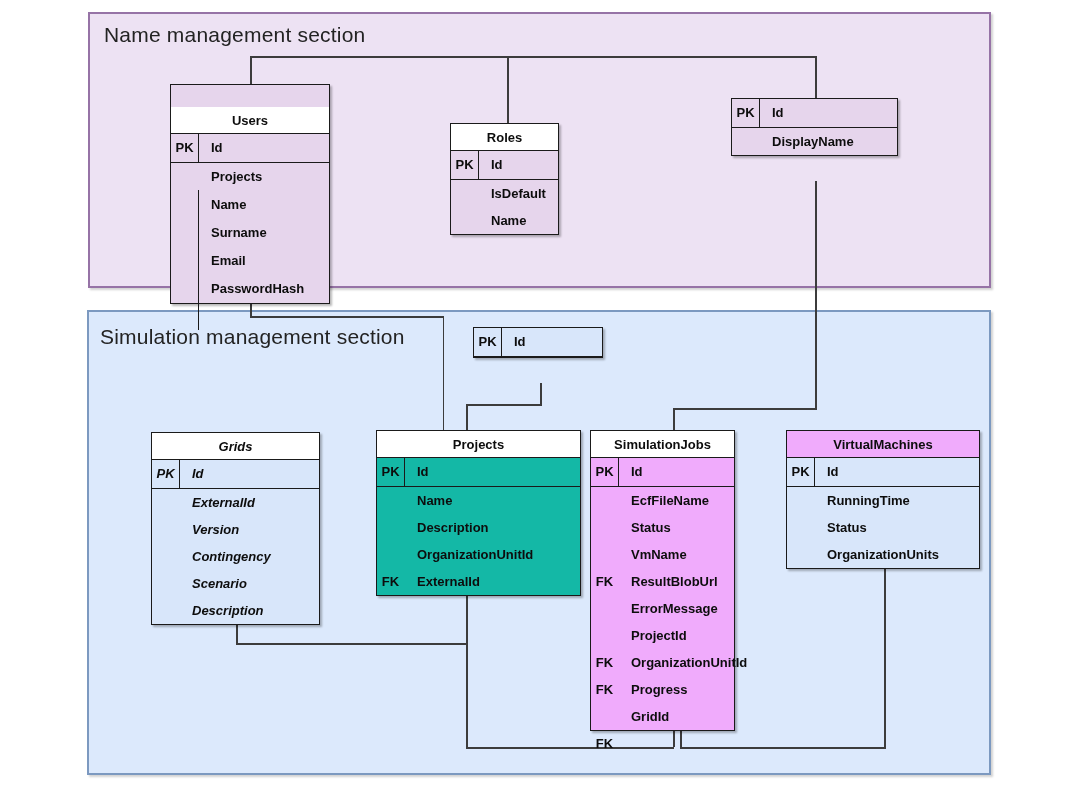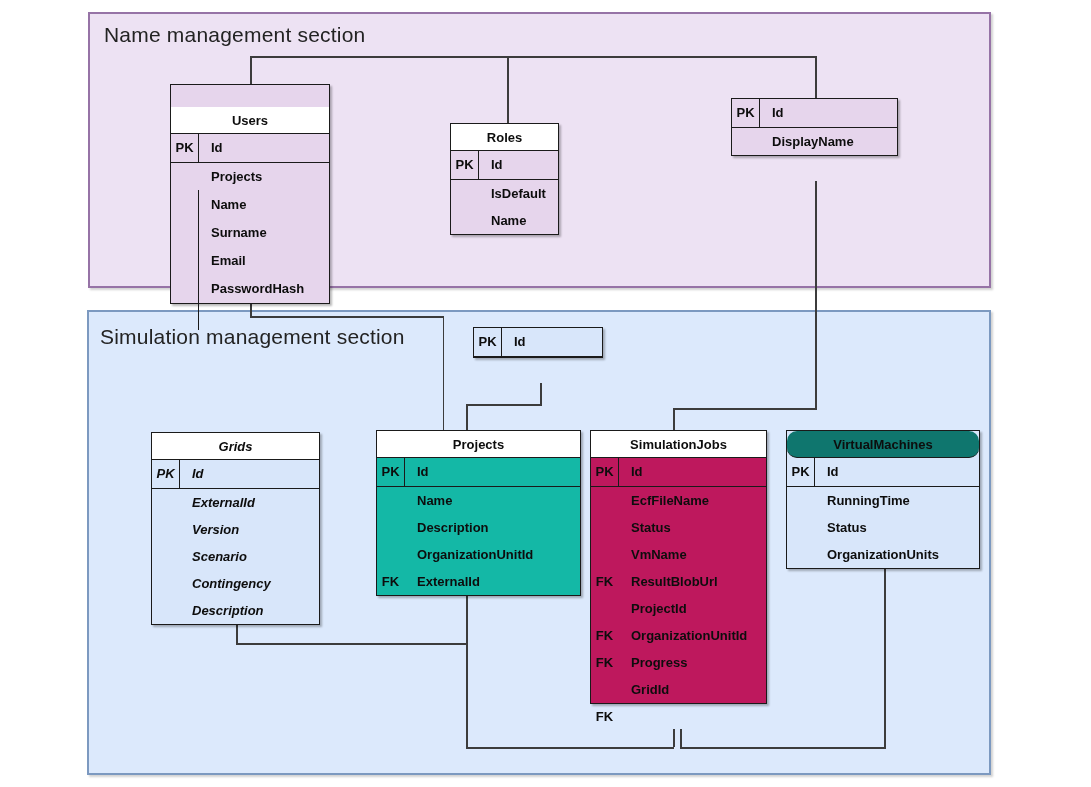--- a/index.html
+++ b/index.html
@@ -174,25 +174,25 @@
         <div class="b-row">
           <span class="key"></span>
           <span class="field">ExternalId</span>
         </div>
         <div class="b-row">
           <span class="key"></span>
           <span class="field">Version</span>
         </div>
         <div class="b-row">
           <span class="key"></span>
+          <span class="field">Contingency</span>
+        </div>
+        <div class="b-row">
+          <span class="key"></span>
           <span class="field">Scenario</span>
-        </div>
-        <div class="b-row">
-          <span class="key"></span>
-          <span class="field">Contingency</span>
         </div>
         <div class="b-row">
           <span class="key"></span>
           <span class="field">Description</span>
         </div>
       </div>
     </div>
   <div class="erd-table" style="left: 376px; top: 430px; width: 205px; background: #14b8a6; border-color: rgb(26, 26, 26);">
       <div class="t-title" style="background: rgb(255, 255, 255);">Projects</div>
       <div class="t-pk">
@@ -211,21 +211,21 @@
         <div class="b-row">
           <span class="key">FK</span>
           <span class="field">OrganizationUnitId</span>
         </div>
         <div class="b-row">
           <span class="key"></span>
           <span class="field">ExternalId</span>
         </div>
       </div>
     </div>
-  <div class="erd-table" style="left: 590px; top: 430px; width: 177px; background: #be185d; border-color: rgb(26, 26, 26);">
+  <div class="erd-table" style="left: 590px; top: 430px; width: 145px; background: #f0abfc; border-color: rgb(26, 26, 26);">
       <div class="t-title" style="background: rgb(255, 255, 255);">SimulationJobs</div>
       <div class="t-pk">
         <span class="key">PK</span>
         <span class="field">Id</span>
       </div>
       <div class="t-body">
         <div class="b-row">
           <span class="key"></span>
           <span class="field">EcfFileName</span>
         </div>
@@ -235,39 +235,43 @@
         </div>
         <div class="b-row">
           <span class="key">FK</span>
           <span class="field">VmName</span>
         </div>
         <div class="b-row">
           <span class="key"></span>
           <span class="field">ResultBlobUrl</span>
         </div>
         <div class="b-row">
+          <span class="key"></span>
+          <span class="field">ErrorMessage</span>
+        </div>
+        <div class="b-row">
           <span class="key">FK</span>
           <span class="field">ProjectId</span>
         </div>
         <div class="b-row">
           <span class="key">FK</span>
           <span class="field">OrganizationUnitId</span>
         </div>
         <div class="b-row">
           <span class="key"></span>
           <span class="field">Progress</span>
         </div>
         <div class="b-row">
           <span class="key">FK</span>
           <span class="field">GridId</span>
         </div>
       </div>
     </div>
   <div class="erd-table" style="left: 786px; top: 430px; width: 194px; background: rgb(216, 230, 250); border-color: rgb(26, 26, 26);">
-      <div class="t-title" style="background: #0f766e; border-radius: 10px;">VirtualMachines</div>
+      <div class="t-title" style="background: #f0abfc;">VirtualMachines</div>
       <div class="t-pk">
         <span class="key">PK</span>
         <span class="field">Id</span>
       </div>
       <div class="t-body">
         <div class="b-row">
           <span class="key"></span>
           <span class="field">RunningTime</span>
         </div>
         <div class="b-row">

